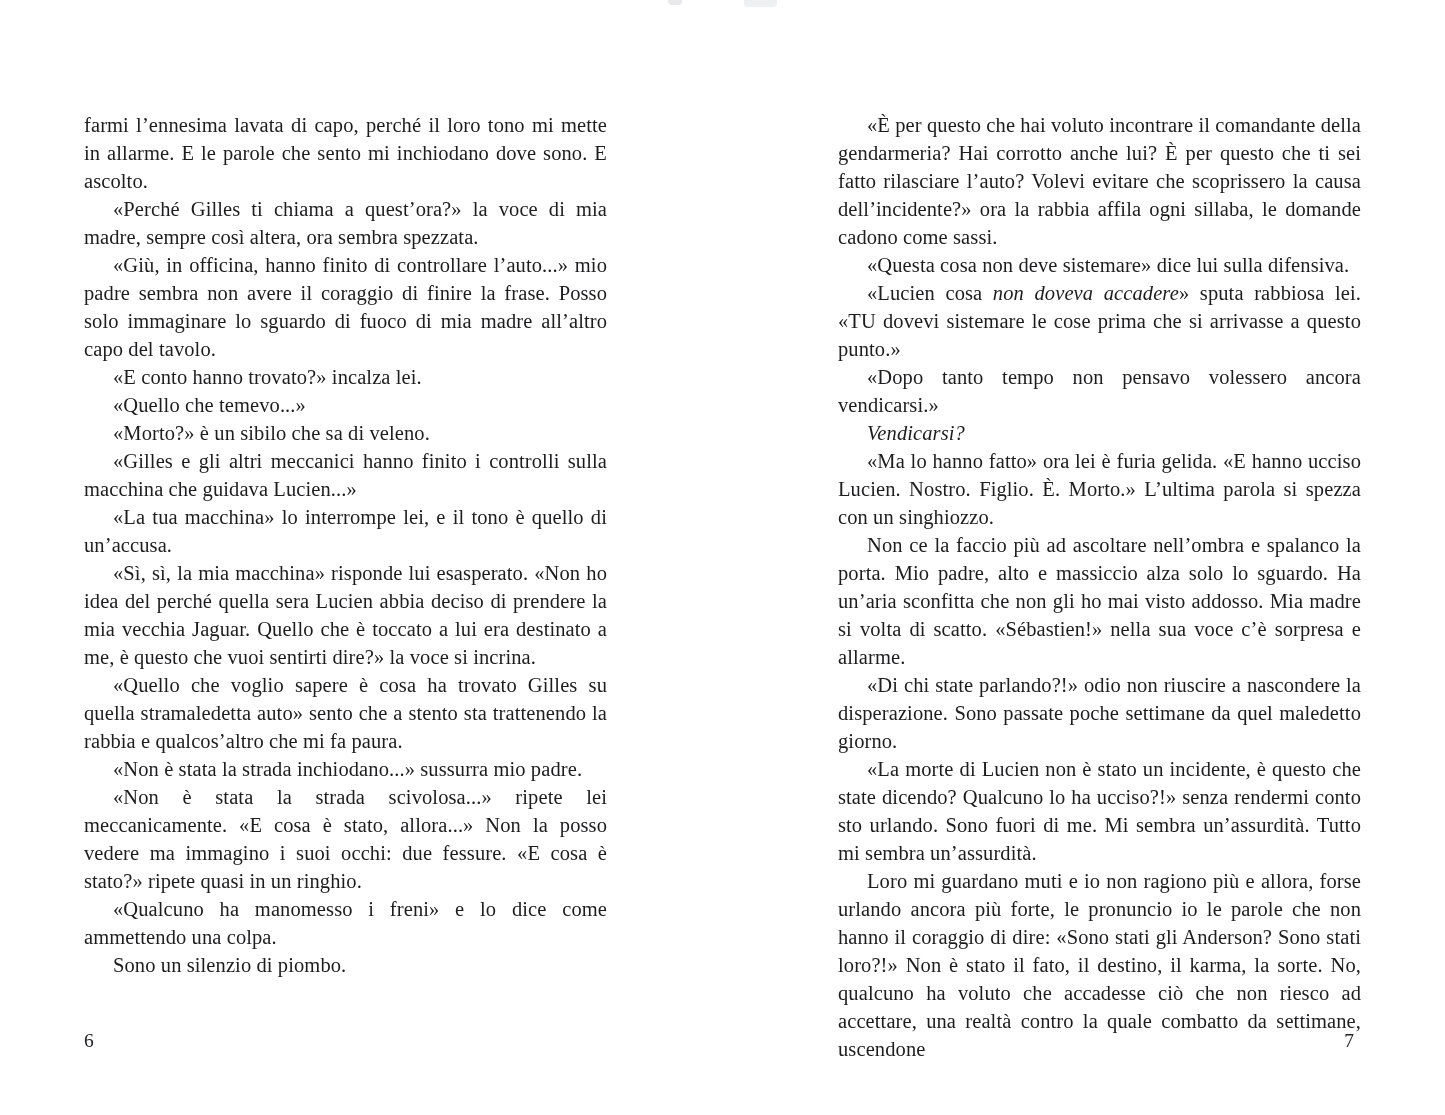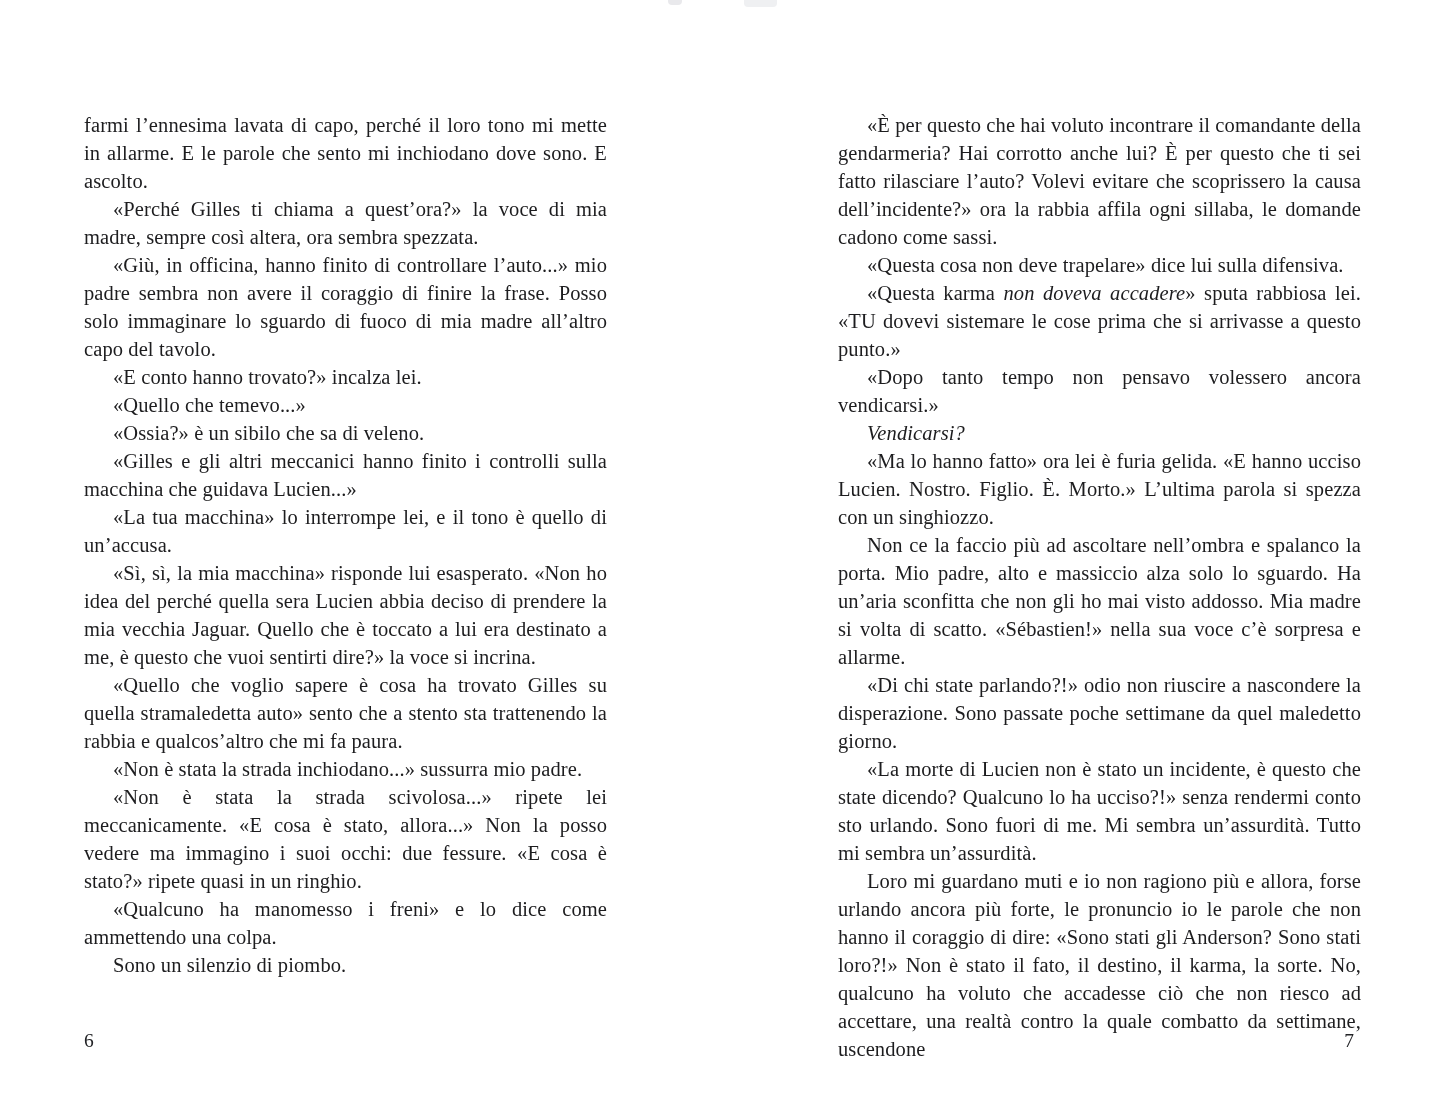--- a/index.html
+++ b/index.html
@@ -58,35 +58,35 @@
       <div class="artifact" style="left: 668px; width: 14px; height: 5px; background: rgb(233, 233, 236);"></div>
       <div class="artifact" style="left: 744px; width: 33px; height: 7px; background: rgb(239, 240, 242);"></div>
     </div>
 
   <div class="page-column left" id="left-page">
       <p class="para"><span>farmi l’ennesima lavata di capo, perché il loro tono mi mette in allarme. E le parole che sento mi inchiodano dove sono. E ascolto.</span></p>
       <p class="para indent"><span>«Perché Gilles ti chiama a quest’ora?» la voce di mia madre, sempre così altera, ora sembra spezzata.</span></p>
       <p class="para indent"><span>«Giù, in officina, hanno finito di controllare l’auto...» mio padre sembra non avere il coraggio di finire la frase. Posso solo immaginare lo sguardo di fuoco di mia madre all’altro capo del tavolo.</span></p>
       <p class="para indent"><span>«E conto hanno trovato?» incalza lei.</span></p>
       <p class="para indent"><span>«Quello che temevo...»</span></p>
-      <p class="para indent"><span>«Ossia?» è un sibilo che sa di veleno.</span></p>
+      <p class="para indent"><span>«Morto?» è un sibilo che sa di veleno.</span></p>
       <p class="para indent"><span>«Gilles e gli altri meccanici hanno finito i controlli sulla macchina che guidava Lucien...»</span></p>
       <p class="para indent"><span>«La tua macchina» lo interrompe lei, e il tono è quello di un’accusa.</span></p>
       <p class="para indent"><span>«Sì, sì, la mia macchina» risponde lui esasperato. «Non ho idea del perché quella sera Lucien abbia deciso di prendere la mia vecchia Jaguar. Quello che è toccato a lui era destinato a me, è questo che vuoi sentirti dire?» la voce si incrina.</span></p>
       <p class="para indent"><span>«Quello che voglio sapere è cosa ha trovato Gilles su quella stramaledetta auto» sento che a stento sta trattenendo la rabbia e qualcos’altro che mi fa paura.</span></p>
       <p class="para indent"><span>«Non è stata la strada inchiodano...» sussurra mio padre.</span></p>
       <p class="para indent"><span>«Non è stata la strada scivolosa...» ripete lei meccanicamente. «E cosa è stato, allora...» Non la posso vedere ma immagino i suoi occhi: due fessure. «E cosa è stato?» ripete quasi in un ringhio.</span></p>
       <p class="para indent"><span>«Qualcuno ha manomesso i freni» e lo dice come ammettendo una colpa.</span></p>
       <p class="para indent"><span>Sono un silenzio di piombo.</span></p>
     </div>
 
   <div class="page-column right" id="right-page">
       <p class="para indent"><span>«È per questo che hai voluto incontrare il comandante della gendarmeria? Hai corrotto anche lui? È per questo che ti sei fatto rilasciare l’auto? Volevi evitare che scoprissero la causa dell’incidente?» ora la rabbia affila ogni sillaba, le domande cadono come sassi.</span></p>
-      <p class="para indent"><span>«Questa cosa non deve trapelare» dice lui sulla difensiva.</span></p>
-      <p class="para indent"><span>«Questa karma </span><em>non doveva accadere</em><span>» sputa rabbiosa lei. «TU dovevi sistemare le cose prima che si arrivasse a questo punto.»</span></p>
+      <p class="para indent"><span>«Questa cosa non deve sistemare» dice lui sulla difensiva.</span></p>
+      <p class="para indent"><span>«Lucien cosa </span><em>non doveva accadere</em><span>» sputa rabbiosa lei. «TU dovevi sistemare le cose prima che si arrivasse a questo punto.»</span></p>
       <p class="para indent"><span>«Dopo tanto tempo non pensavo volessero ancora vendicarsi.»</span></p>
       <p class="para indent"><em>Vendicarsi?</em></p>
       <p class="para indent"><span>«Ma lo hanno fatto» ora lei è furia gelida. «E hanno ucciso Lucien. Nostro. Figlio. È. Morto.» L’ultima parola si spezza con un singhiozzo.</span></p>
       <p class="para indent"><span>Non ce la faccio più ad ascoltare nell’ombra e spalanco la porta. Mio padre, alto e massiccio alza solo lo sguardo. Ha un’aria sconfitta che non gli ho mai visto addosso. Mia madre si volta di scatto. «Sébastien!» nella sua voce c’è sorpresa e allarme.</span></p>
       <p class="para indent"><span>«Di chi state parlando?!» odio non riuscire a nascondere la disperazione. Sono passate poche settimane da quel maledetto giorno.</span></p>
       <p class="para indent"><span>«La morte di Lucien non è stato un incidente, è questo che state dicendo? Qualcuno lo ha ucciso?!» senza rendermi conto sto urlando. Sono fuori di me. Mi sembra un’assurdità. Tutto mi sembra un’assurdità.</span></p>
       <p class="para indent"><span>Loro mi guardano muti e io non ragiono più e allora, forse urlando ancora più forte, le pronuncio io le parole che non hanno il coraggio di dire: «Sono stati gli Anderson? Sono stati loro?!» Non è stato il fato, il destino, il karma, la sorte. No, qualcuno ha voluto che accadesse ciò che non riesco ad accettare, una realtà contro la quale combatto da settimane, uscendone</span></p>
     </div>
 
   <div class="folio left">6</div>

